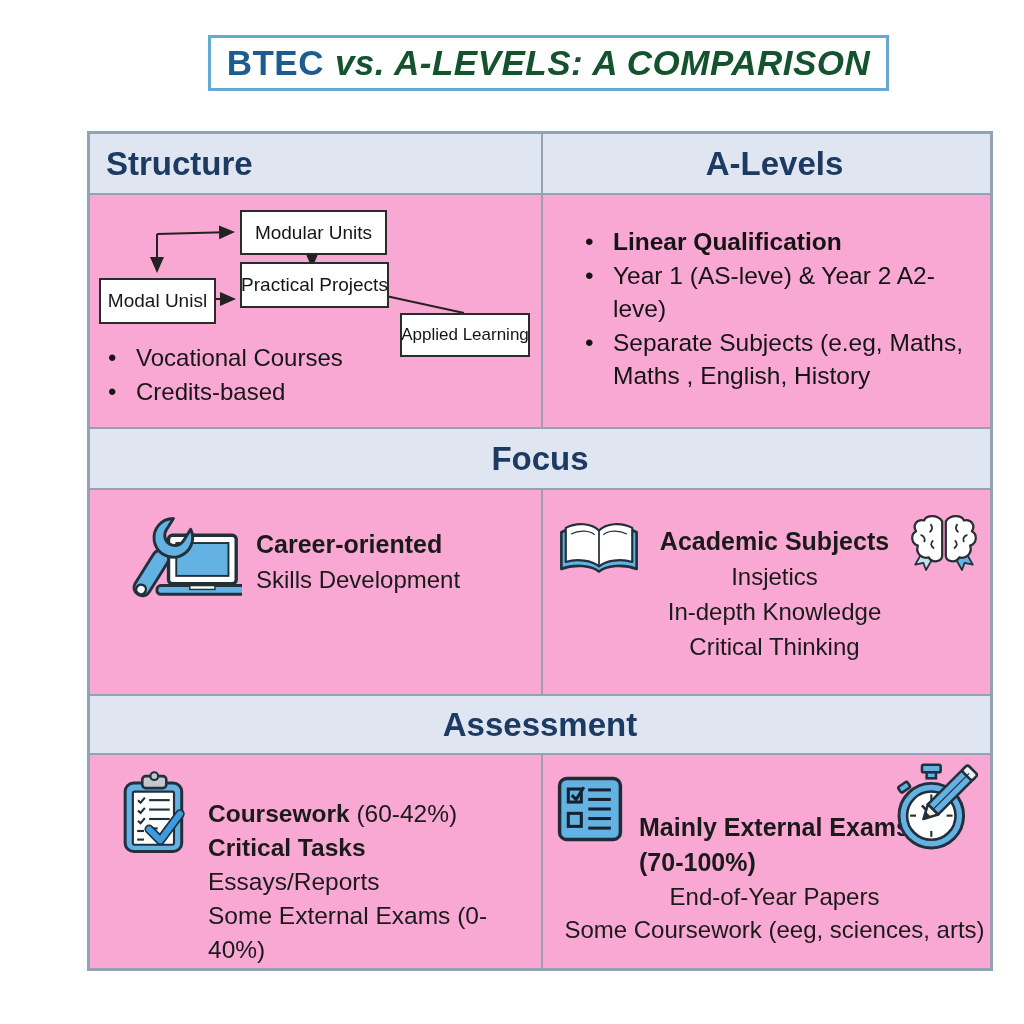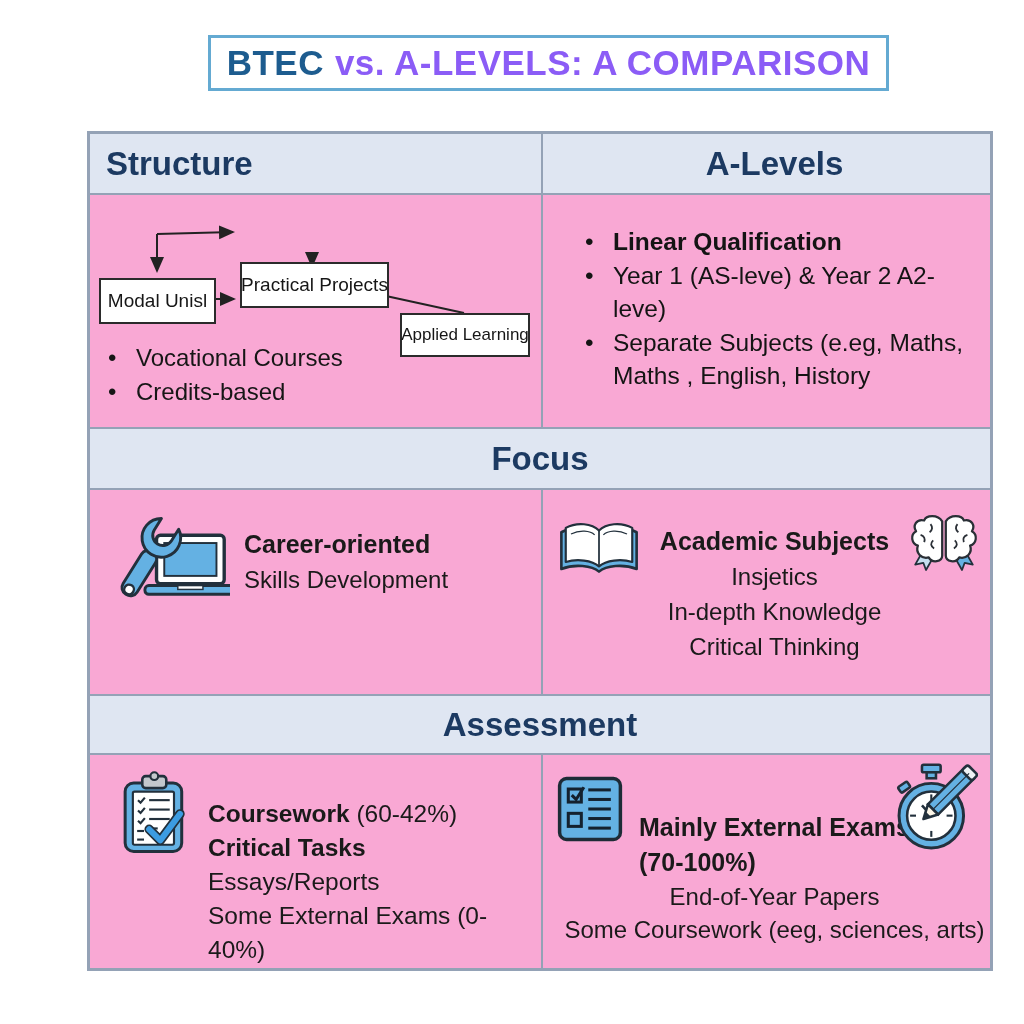--- a/index.html
+++ b/index.html
@@ -11,21 +11,21 @@
   .page{position:absolute;inset:0;margin-left:25px;}
 
   
   .title-box{
     position:absolute;left:183px;top:35px;width:675px;height:50px;
     border:3px solid #64aad2;background:#fff;
     display:flex;align-items:center;justify-content:center;
     font-size:35px;font-weight:800;letter-spacing:.5px;white-space:pre;
   }
   .t-btec{color:#1d5c8f;margin-right:11px;}
-  .t-rest{color:#8b5cf6;}
+  .t-rest{color:#14532d;font-style:italic;}
 
   
   .table{
     position:absolute;left:62px;top:131px;width:906px;height:840px;
     box-sizing:border-box;border:3px solid #94a2b6;background:#f9a8d4;
     display:grid;
     grid-template-columns:451px 1fr;
     grid-template-rows:61px 234px 61px 206px 59px auto;
   }
   .cell{box-sizing:border-box;position:relative;}
@@ -55,21 +55,21 @@
   .brow{display:flex;}
   .brow .dot{width:28px;flex:0 0 28px;}
   .brow .dot::before{content:"\2022";}
   .brow.wrap .dot::before{content:"";}
 
   
   .al-list{padding:30px 6px 0 26px;font-size:24.5px;line-height:33.5px;color:#141414;}
   .bold{font-weight:700;}
 
   
-  .focus-btec{display:flex;align-items:flex-start;}
+  .focus-btec{display:flex;align-items:flex-start;padding-left:12px;}
   .focus-btec .icon-wrap{margin:20px 0 0 24px;flex:0 0 auto;}
   .focus-btec .lines{margin-left:14px;padding-top:37px;font-size:24px;line-height:35px;}
   .focus-btec .lines .l1{font-size:25px;}
 
   .focus-al{display:flex;align-items:flex-start;padding:0 10px 12px 14px;}
   .focus-al .book-wrap{margin-top:28px;flex:0 0 auto;}
   .focus-al .brain-wrap{margin-top:22px;flex:0 0 auto;}
   .focus-al .lines{flex:1 1 auto;text-align:center;padding-top:34px;font-size:24px;line-height:35px;}
   .focus-al .lines .l1{font-size:25px;}
 
@@ -105,20 +105,21 @@
           <marker id="arr" markerWidth="9" markerHeight="8" refX="7" refY="3.5" orient="auto">
             <path d="M0,0 L8,3.5 L0,7 Z" fill="#222"></path>
           </marker>
         </defs>
         <line x1="67" y1="39" x2="143" y2="37" stroke="#222" stroke-width="2" marker-end="url(#arr)"></line>
         <line x1="67" y1="39" x2="67" y2="76" stroke="#222" stroke-width="2" marker-end="url(#arr)"></line>
         <line x1="222" y1="58" x2="222" y2="71" stroke="#222" stroke-width="2" marker-end="url(#arr)"></line>
         <line x1="124" y1="104" x2="144" y2="104" stroke="#222" stroke-width="2" marker-end="url(#arr)"></line>
         <line x1="296" y1="101" x2="374" y2="118" stroke="#222" stroke-width="2"></line>
       </svg>
+      <div class="fbox fb-modular">Modular Units</div>
       <div class="fbox fb-modal">Modal Unisl</div>
       <div class="fbox fb-practical">Practical Projects</div>
       <div class="fbox fb-applied">Applied Learning</div>
       <div class="bullets">
         <div class="brow">
             <span class="dot"></span>
             <span>Vocational Courses</span>
           </div>
         <div class="brow">
             <span class="dot"></span>

